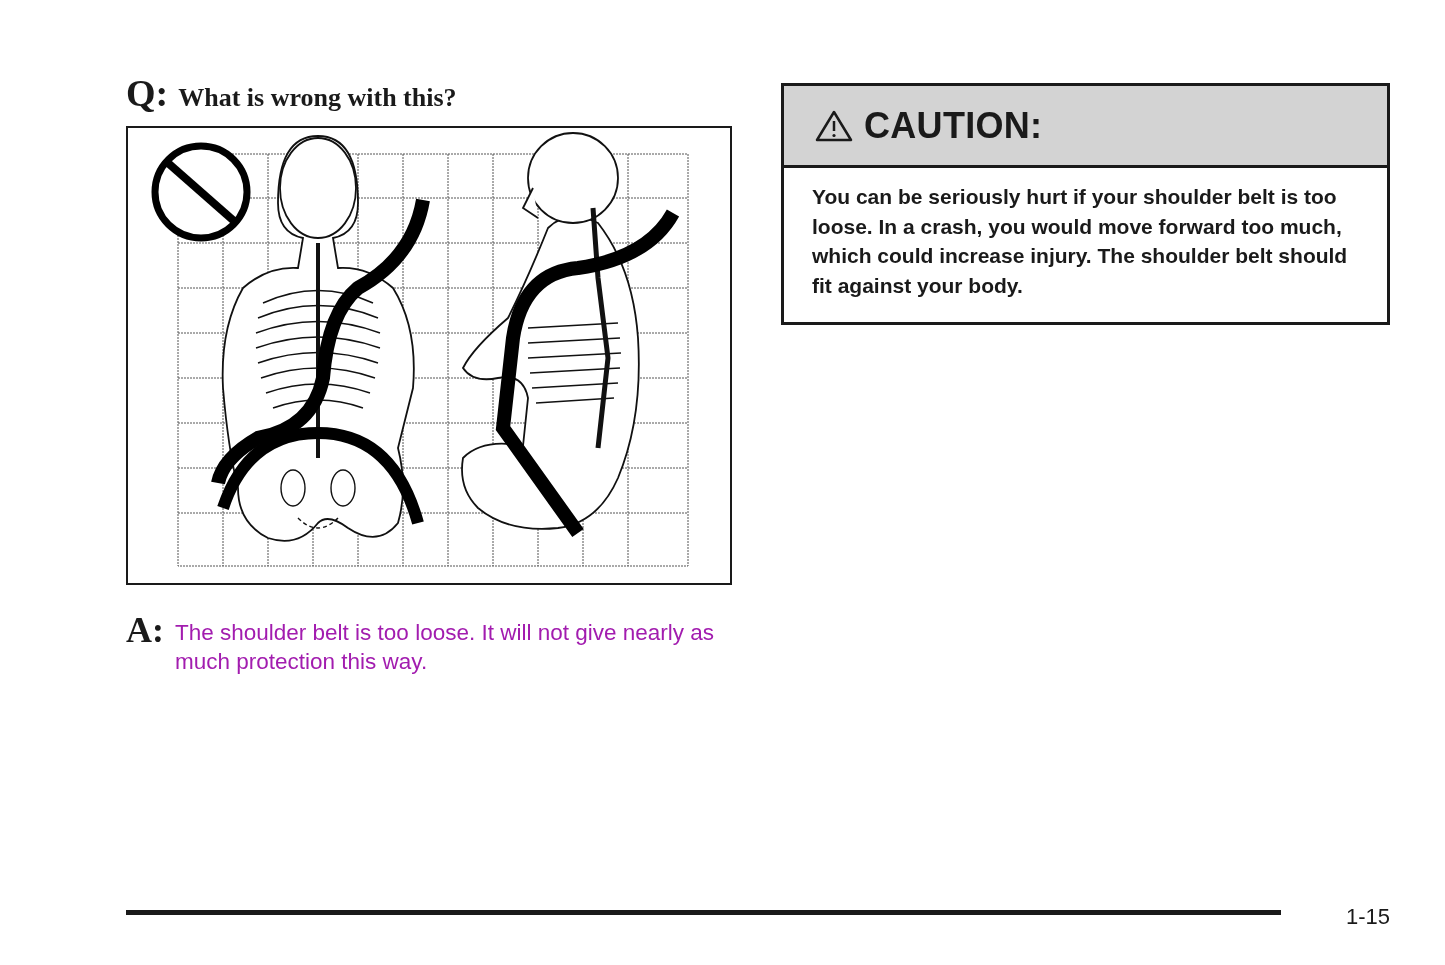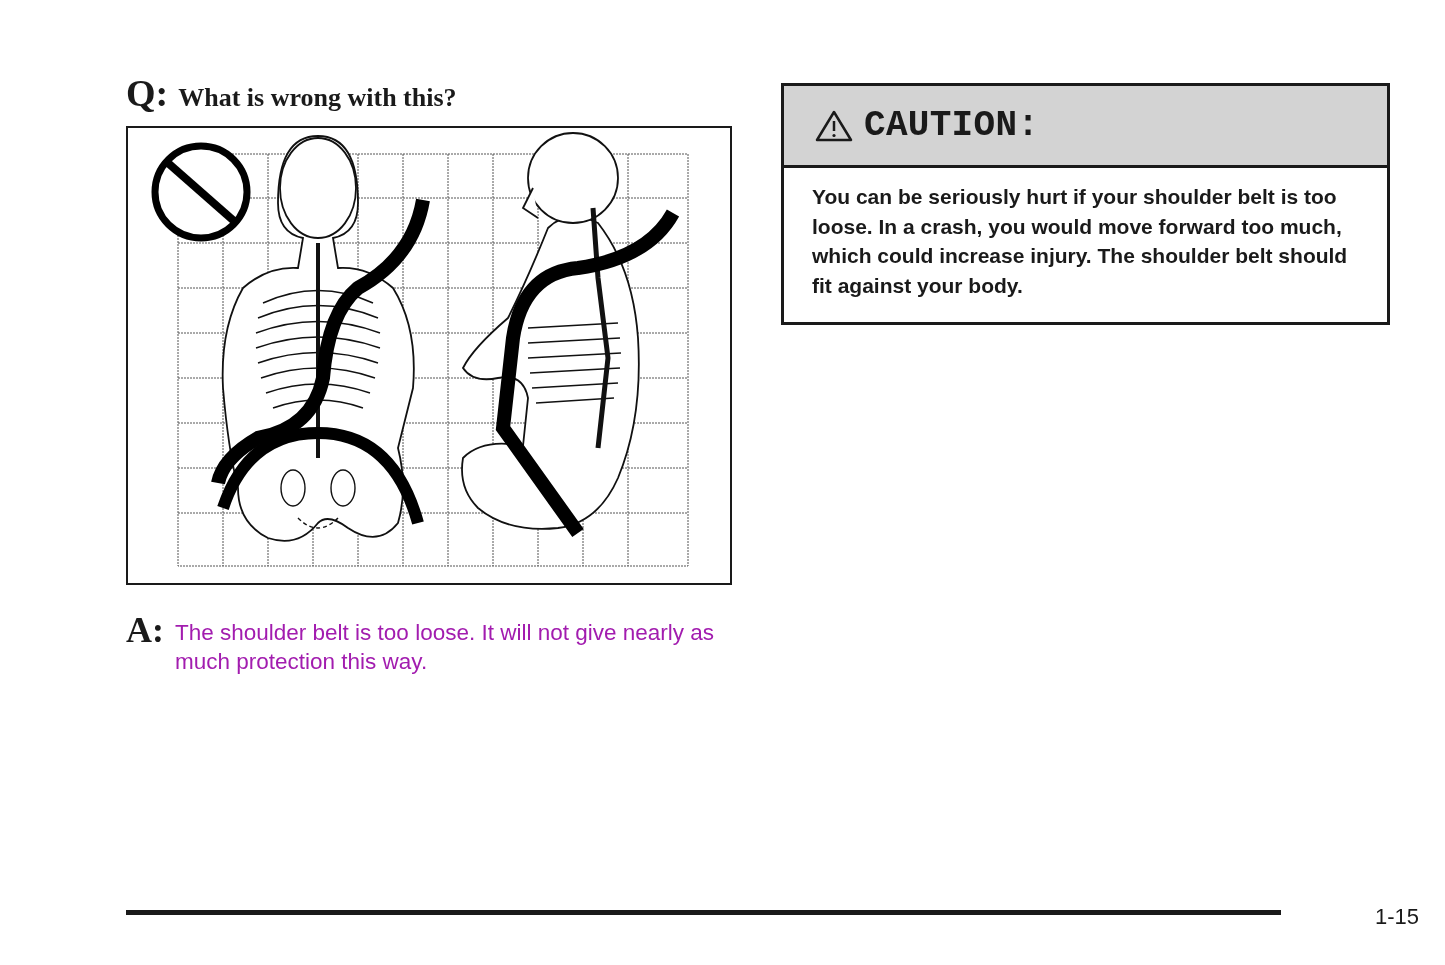--- a/index.html
+++ b/index.html
@@ -12,25 +12,25 @@
   .figure { position:absolute; left:126px; top:126px; width:606px; height:459px; border:2px solid #1a1a1a; box-sizing:border-box; background:#fff; overflow:hidden; }
   .figure svg { display:block; }
 
   .a-line { position:absolute; left:126px; top:612px; width:620px; }
   .a-marker { position:absolute; left:0; top:0; font-family:"Liberation Serif", serif; font-weight:bold; font-size:36px; line-height:1; }
   .a-text { position:absolute; left:49px; top:6px; width:570px; font-size:22.5px; line-height:29px; color:#a21caf; }
 
   .caution { position:absolute; left:781px; top:83px; width:609px; height:242px; border:3px solid #1a1a1a; box-sizing:border-box; }
   .caution-head { height:82px; background:#d3d3d3; border-bottom:3px solid #1a1a1a; display:flex; align-items:center; padding-left:30px; box-sizing:border-box; }
   .caution-icon { width:40px; height:34px; margin-right:10px; }
-  .caution-title { font-weight:bold; font-size:36px; letter-spacing:0.3px;font-family:Liberation Mono, monospace; }
+  .caution-title { font-weight:bold; font-size:36px; letter-spacing:0.3px; }
   .caution-body { padding:14px 28px 0 28px; font-weight:bold; font-size:21px; line-height:29.5px; }
 
   .footer-rule { position:absolute; left:126px; top:910px; width:1155px; height:5px; background:#1a1a1a; }
-  .page-num { position:absolute; left:1346px; top:904px; font-size:22px;margin-left:29px; }
+  .page-num { position:absolute; left:1346px; top:904px; font-size:22px; }
 </style>
 </head>
 <body>
 
 <div class="q-line">
   <span class="q-marker">Q:</span>
   <span class="q-text">What is wrong with this?</span>
 </div>
 
 <div class="figure">

